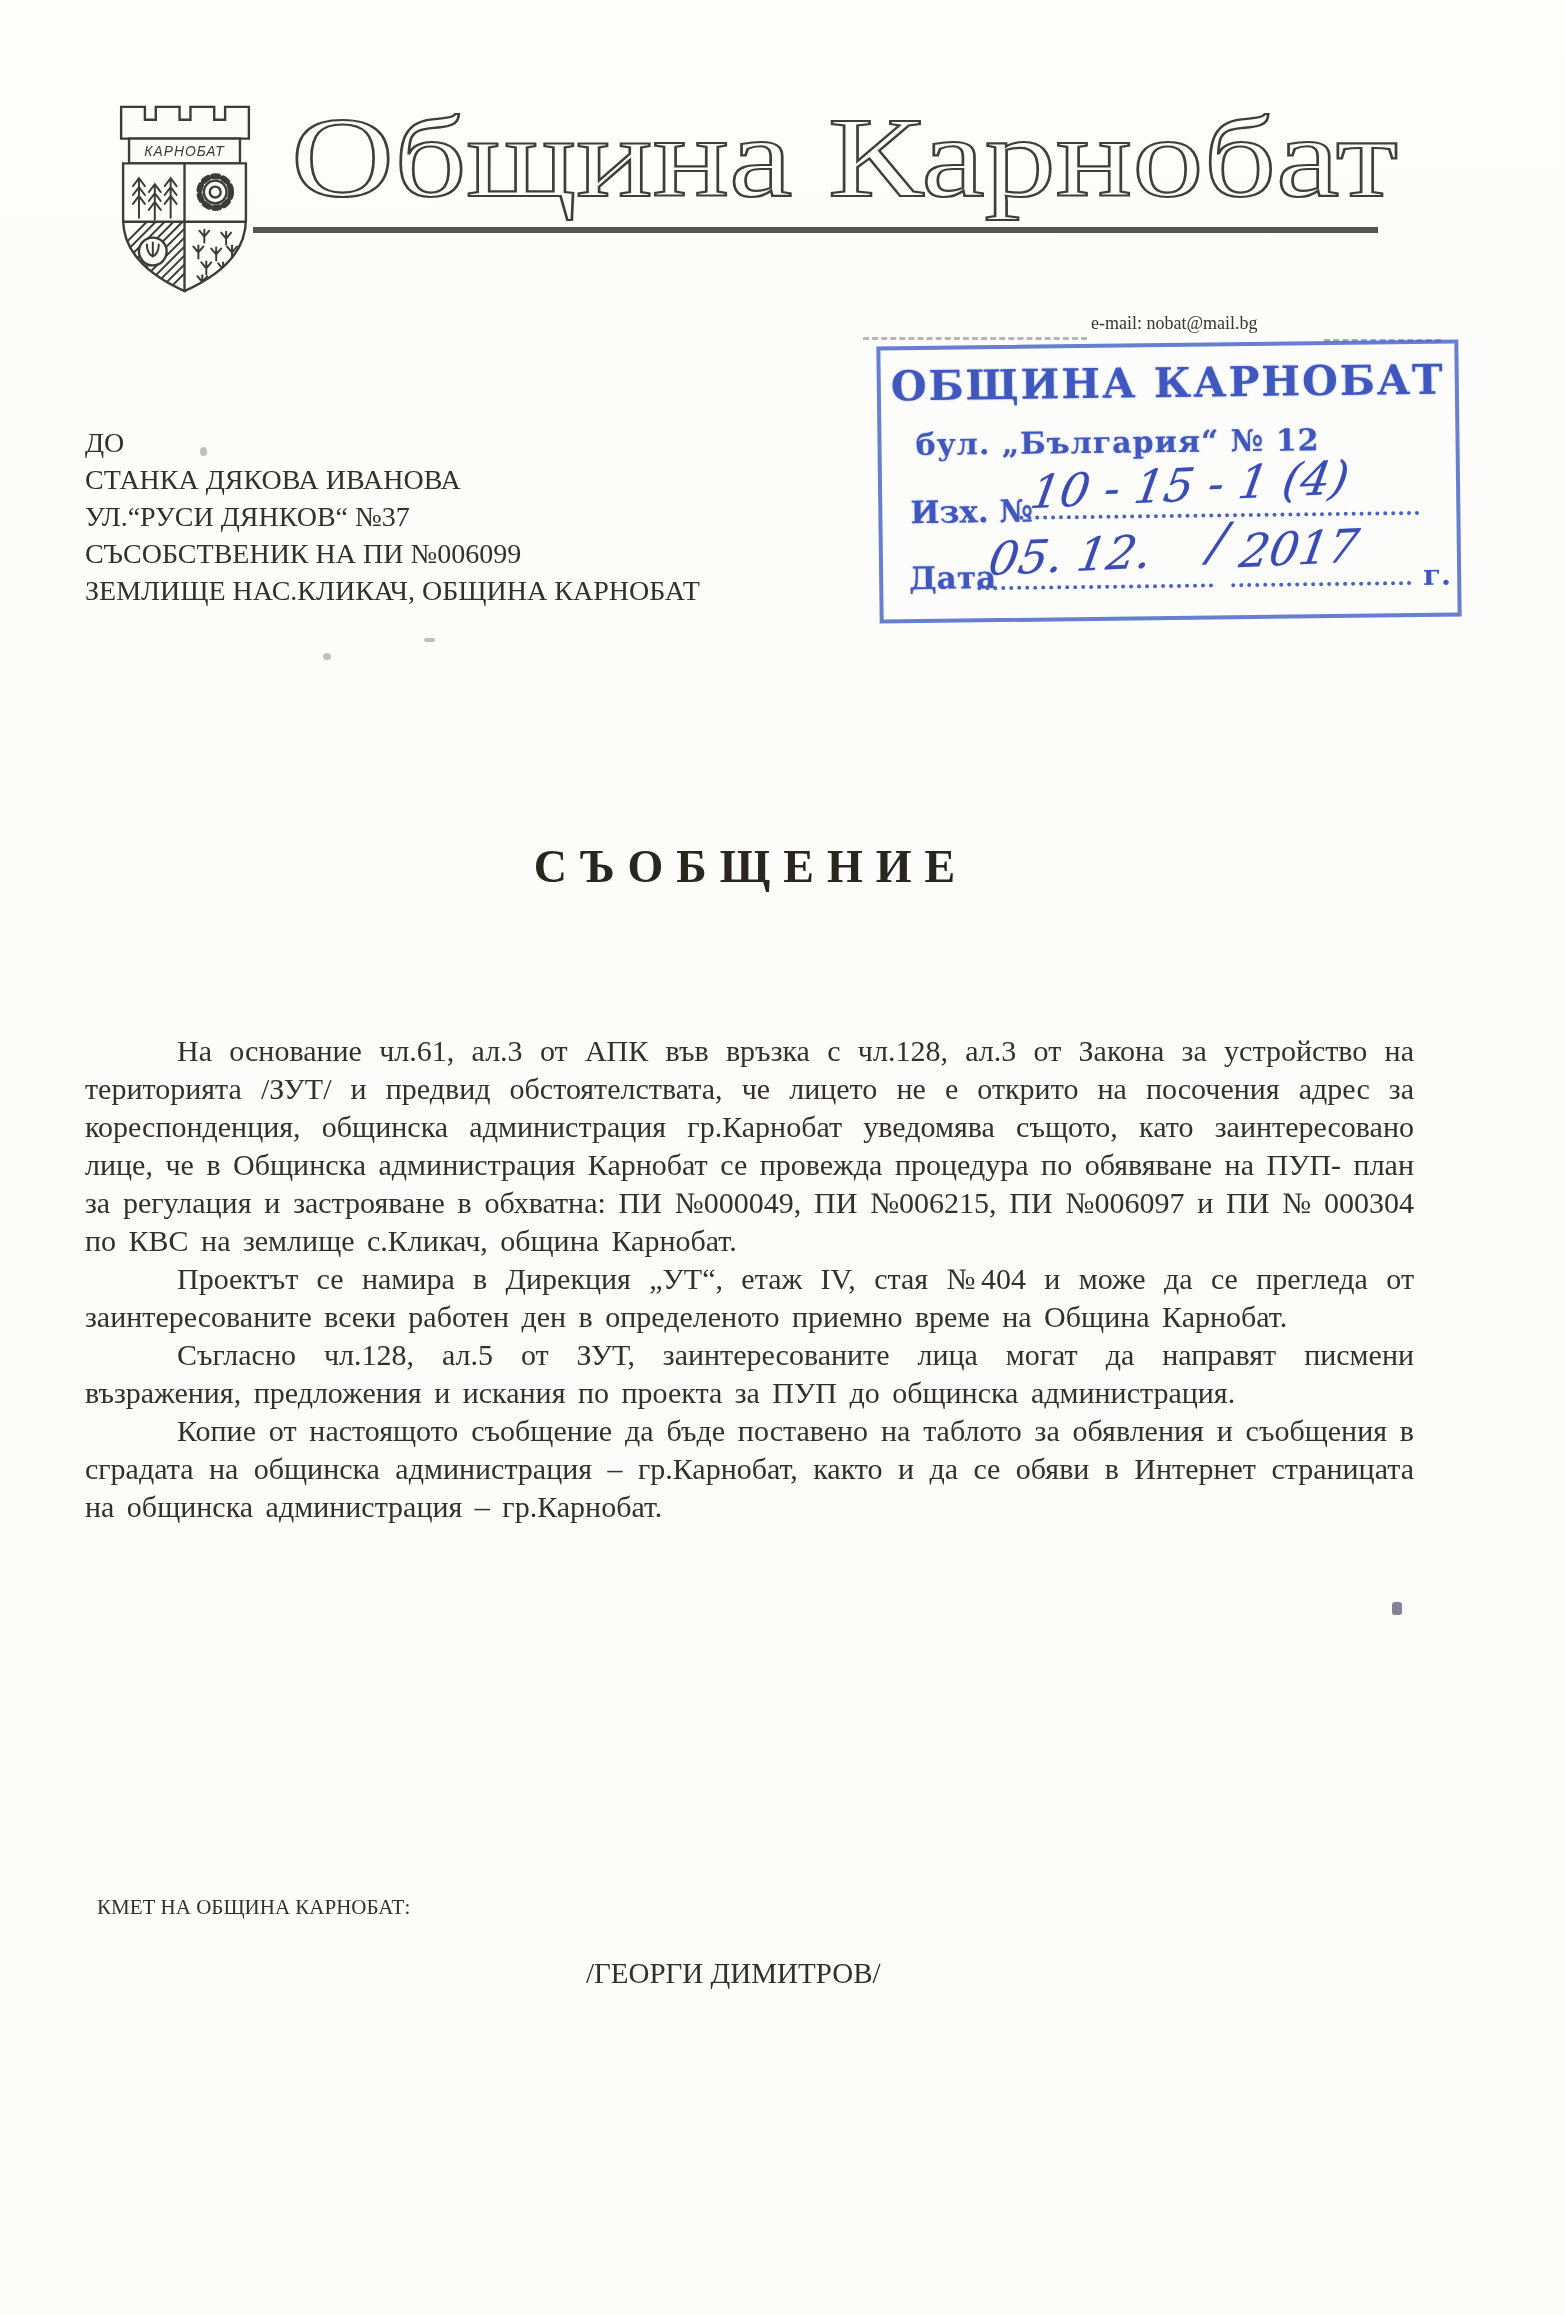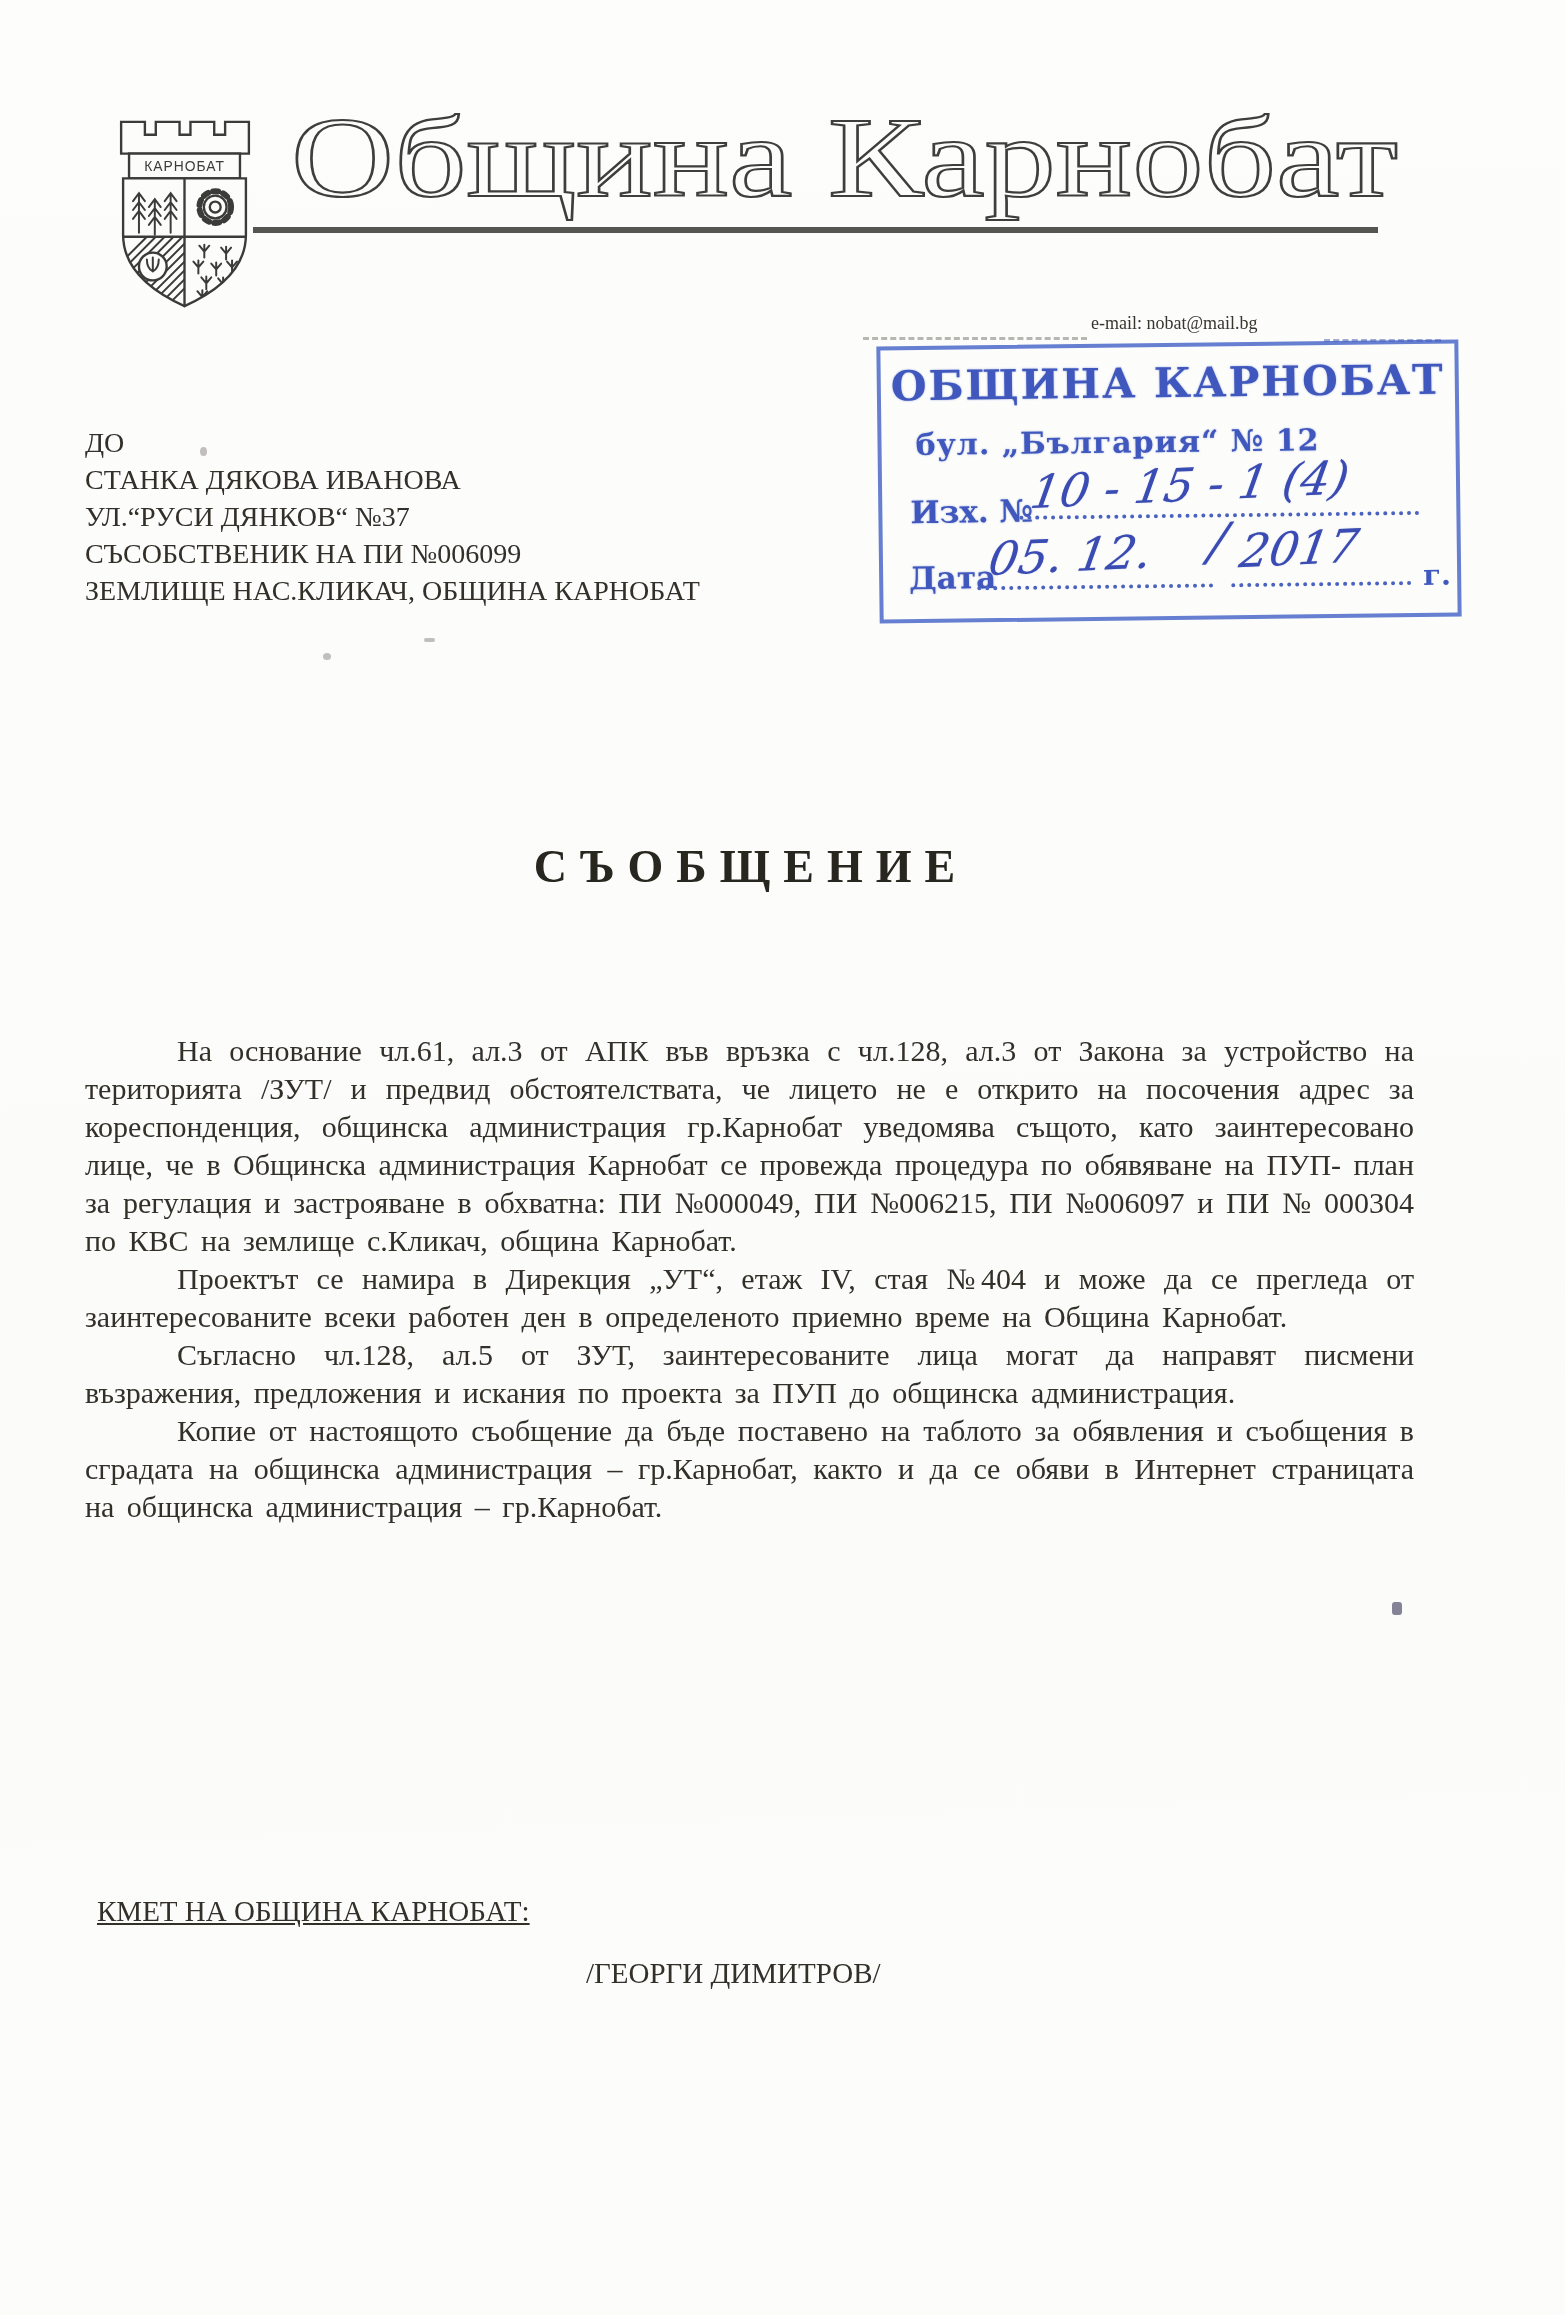--- a/index.html
+++ b/index.html
@@ -3,21 +3,21 @@
 <meta charset="utf-8">
 <style>
   html,body{margin:0;padding:0;background:#e8e8e6;}
   .page{
     position:relative;width:1565px;height:2316px;margin:0 auto;
     background:linear-gradient(178deg,#fdfdfc 0%,#fbfbf9 60%,#fcfcfa 100%);
     font-family:"Liberation Serif","DejaVu Serif",serif;
     color:#2e2c28;overflow:hidden;
   }
   
-  .logo{position:absolute;left:113px;top:110px;}
+  .logo{position:absolute;left:113px;top:95px;font-style:italic;}
   .logo-banner-text{font-family:"Liberation Sans","DejaVu Sans",sans-serif;}
   .header-title-svg{position:absolute;left:289px;top:85px;}
   .header-rule{position:absolute;left:253px;top:227px;width:1125px;height:6px;background:#3d3d3a;opacity:.88;}
   .address-line{
     position:absolute;left:255px;top:280px;width:1109px;
     font-size:24px;letter-spacing:0.2px;color:#38352f;white-space:nowrap;
   }
   .email-line{position:absolute;left:1091px;top:313px;font-size:18px;color:#38352f;white-space:nowrap;}
   .email-dashes-left{position:absolute;left:863px;top:337px;width:224px;border-top:3px dashed #9a9a94;opacity:.7;}
   .email-dashes-right{position:absolute;left:1324px;top:339px;width:117px;border-top:3px dashed #8c97c8;opacity:.8;}
@@ -53,21 +53,21 @@
     position:absolute;left:85px;top:840px;width:1332px;text-align:center;
     font-size:46px;font-weight:700;letter-spacing:13px;color:#27261f;
   }
   
   .body-text{
     position:absolute;left:85px;top:1032px;width:1329px;
     font-size:30px;line-height:38px;text-align:justify;word-spacing:5px;color:#33302a;
   }
   .body-text p{margin:0;text-indent:92px;}
   
-  .sig-role{position:absolute;left:97px;top:1895px;font-size:29px;color:#33302a;text-decoration:underline;}
+  .sig-role{position:absolute;left:97px;top:1895px;font-size:21px;color:#33302a;}
   .sig-name{position:absolute;left:586px;top:1957px;font-size:29px;color:#33302a;text-align:right;}
   
   .speck{position:absolute;background:#8f8d88;border-radius:50%;opacity:.55;}
   .speck-a{left:200px;top:447px;width:7px;height:9px;}
   .speck-b{left:424px;top:638px;width:11px;height:4px;border-radius:2px;}
   .speck-c{left:323px;top:653px;width:8px;height:7px;}
   .speck-ink{left:1392px;top:1602px;width:10px;height:13px;background:#5b5a74;border-radius:3px;opacity:.75;}
 </style>
 </head>
 <body>

